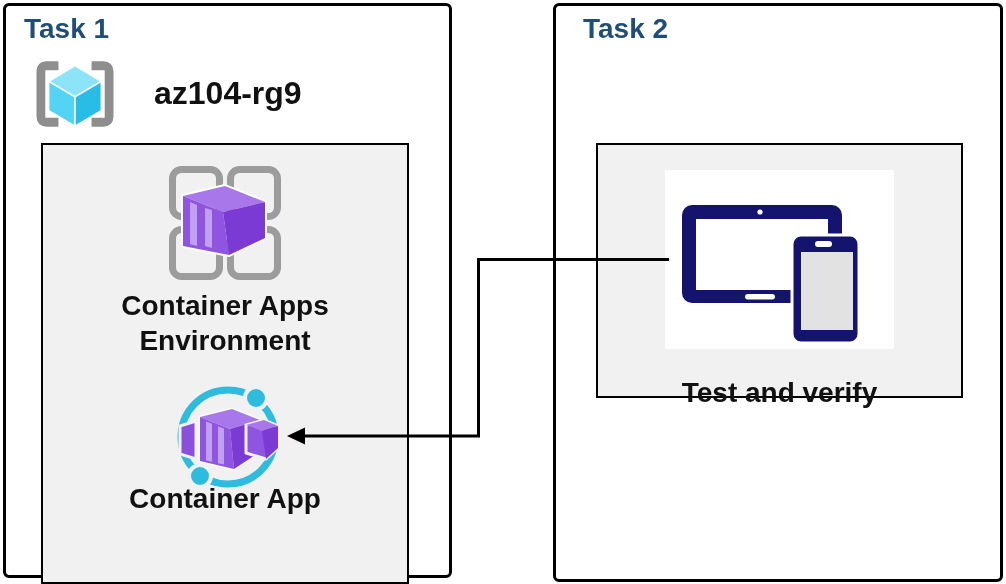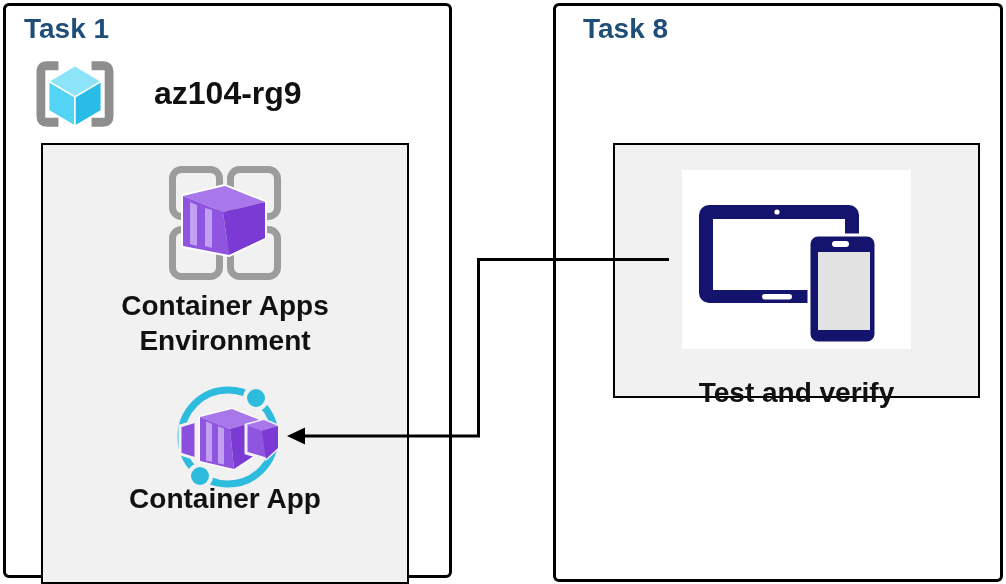--- a/index.html
+++ b/index.html
@@ -22,21 +22,21 @@
   .rg-icon{position:absolute;left:22px;top:50px;width:94px;height:76px;}
   .rg-name{
     position:absolute;left:128px;top:67px;font-size:32px;font-weight:bold;
     line-height:40px;white-space:nowrap;margin-left:20px;
   }
   .card{
     position:absolute;box-sizing:border-box;background:var(--panel-bg,#F1F1F1);
     border:2px solid var(--border,#000);
   }
   .card-env{left:35px;top:137px;width:368px;height:441px;}
-  .card-verify{left:57px;top:137px;width:367px;height:255px;}
+  .card-verify{left:40px;top:137px;width:367px;height:255px;}
   .card-label{
     position:absolute;left:0;right:0;text-align:center;font-size:28px;
     font-weight:bold;line-height:35px;
   }
   .env-icon{position:absolute;left:120px;top:15px;width:124px;height:126px;}
   .env-label{top:143px;padding:0 50px;}
   .app-icon{position:absolute;left:127px;top:234px;width:116px;height:116px;}
   .app-label{top:336px;}
   .device-box{position:absolute;left:67px;top:25px;width:229px;height:179px;background:#ffffff;}
   .device-box svg{display:block;width:229px;height:179px;}
@@ -102,21 +102,21 @@
         <polygon points="92,52 108,47 108,69 96,80" style="fill:var(--purple-dark)"></polygon>
       </g>
       <circle cx="86" cy="19" r="11" style="fill:var(--cyan);stroke:var(--panel-bg)" stroke-width="4"></circle>
       <circle cx="30" cy="97" r="11" style="fill:var(--cyan);stroke:var(--panel-bg)" stroke-width="4"></circle>
     </svg>
     <div class="card-label app-label">Container App</div>
   </div>
 </div>
 
 <div class="panel panel-task2">
-  <div class="panel-title">Task 8</div>
+  <div class="panel-title">Task 2</div>
 
   <div class="card card-verify">
     <div class="device-box">
       <svg viewBox="0 0 229 179">
         <g>
           <rect x="17" y="35" width="160" height="98" rx="10" style="fill:var(--device-navy)"></rect>
           <rect x="31" y="49" width="132" height="71" fill="#ffffff"></rect>
           <circle cx="95" cy="42" r="2.6" fill="#ffffff"></circle>
           <rect x="80" y="124" width="30" height="5.5" rx="2.75" fill="#ffffff"></rect>
         </g>

